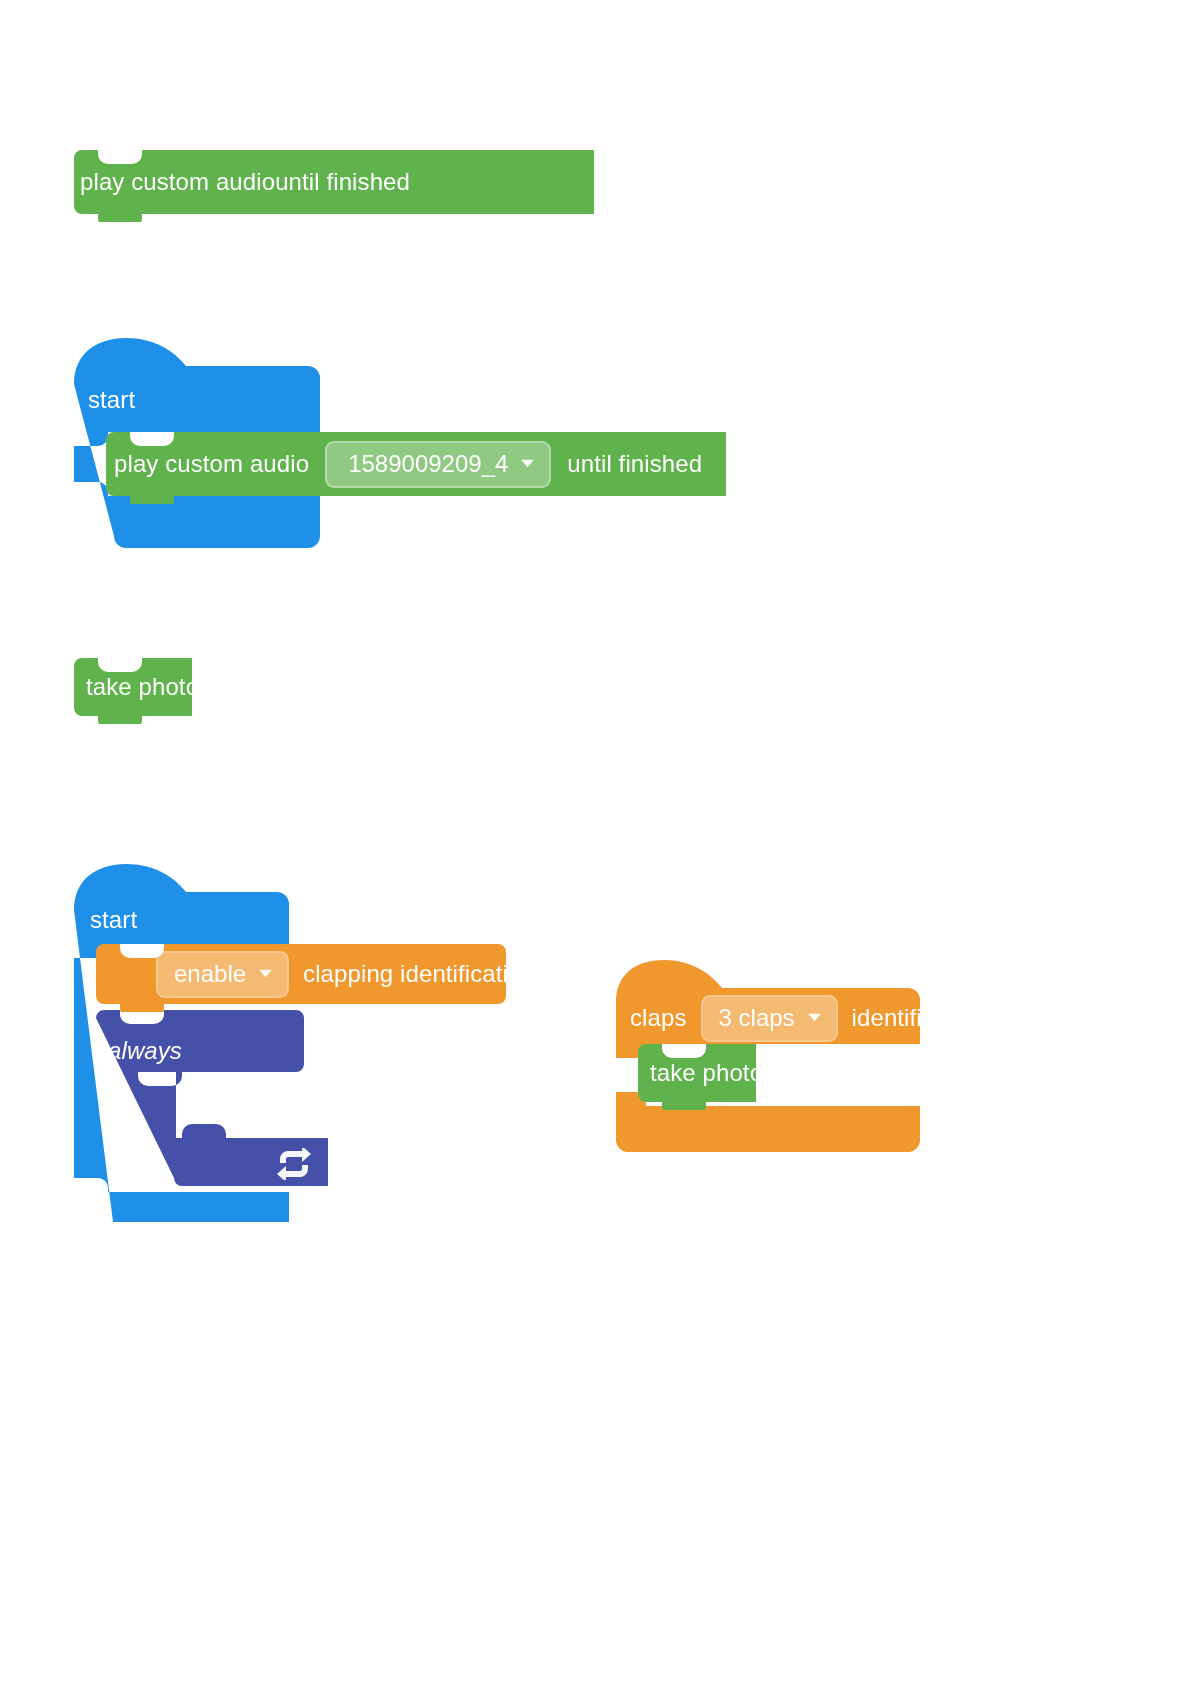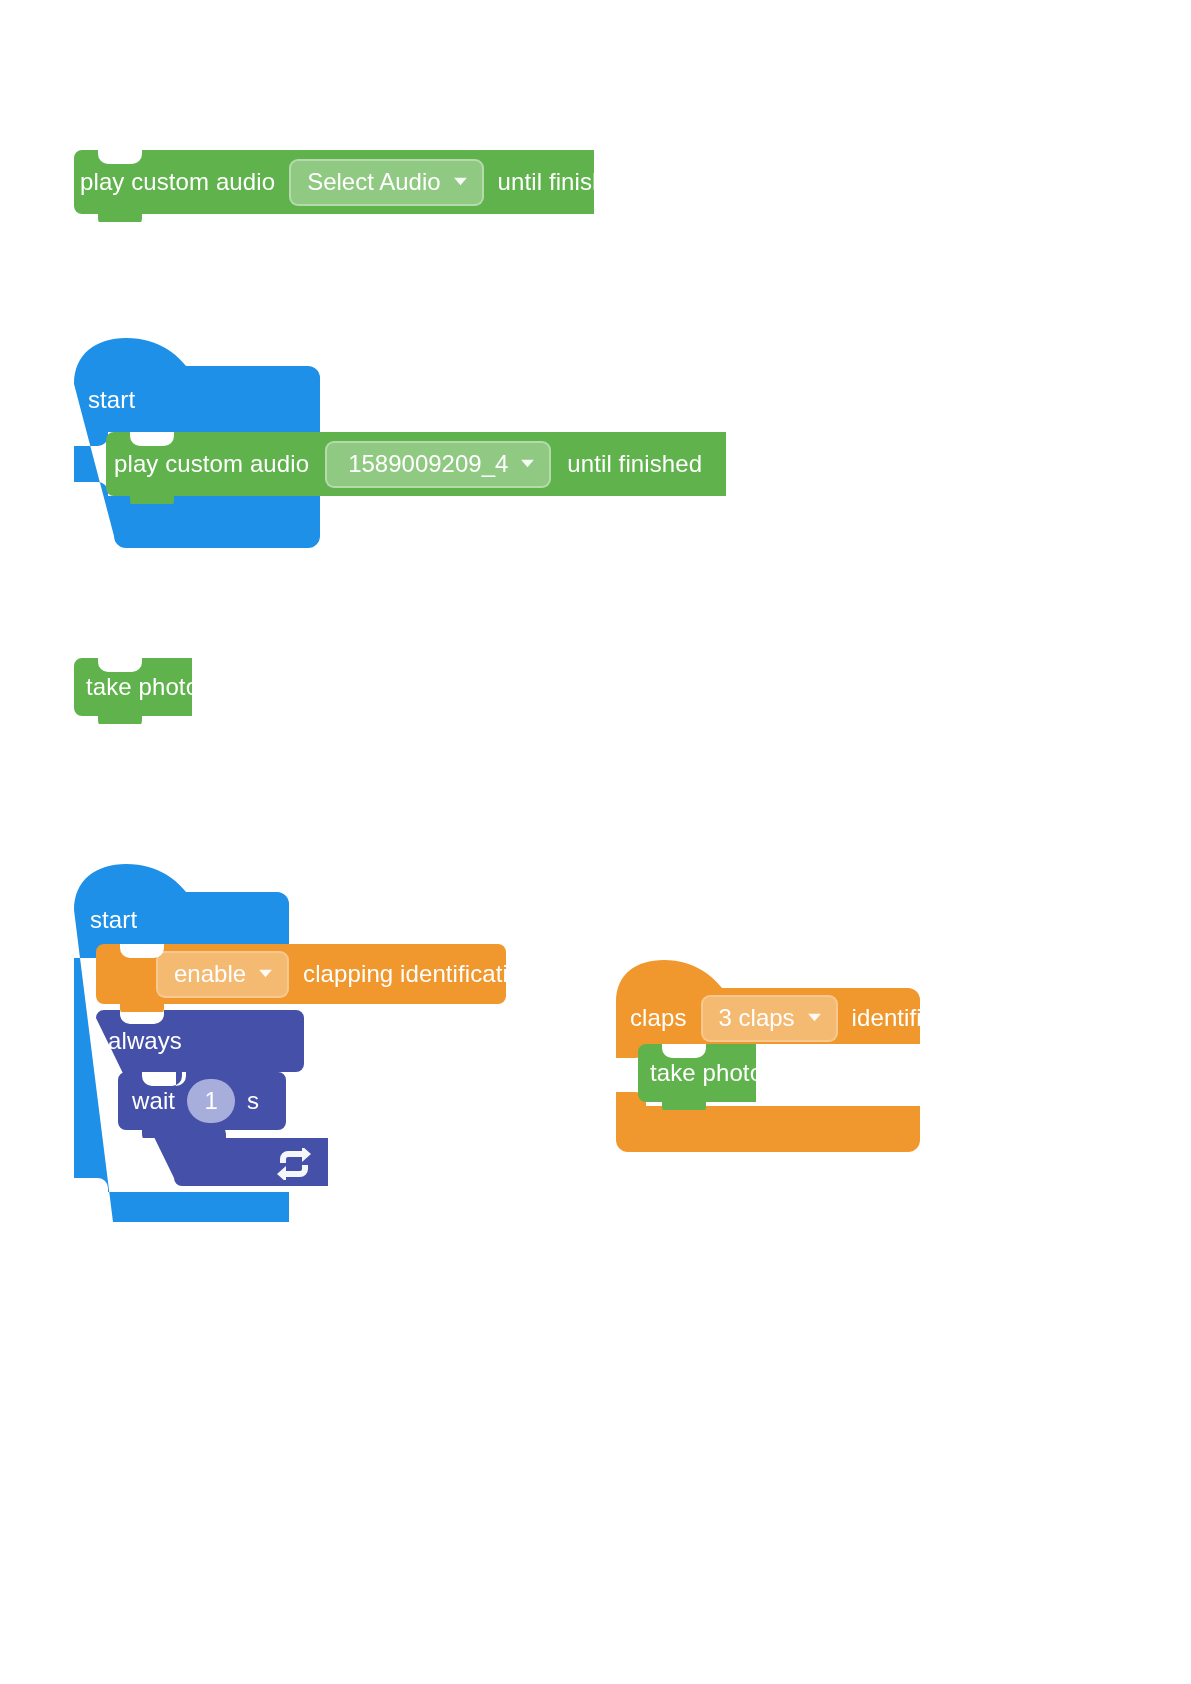--- a/index.html
+++ b/index.html
@@ -119,28 +119,20 @@
         v48
         a8,8 0 0 1 -8,8
         h-454
         v4 a10,10 0 0 1 -10,10 h-24 a10,10 0 0 1 -10,-10 v-4
         h-16
         a8,8 0 0 1 -8,-8
         z"></path>
     </svg>
     <div class="row" style="left:6px; top:0; height:64px;">
       <span class="btext">play custom audio</span>
-      <span class="field green-field" style="margin:0 14px;">
-        <span class="fieldlabel">Select Audio</span>
-        <span class="caret">
-          <svg viewBox="0 0 16 12">
-              <path d="M1 2 L8 10 L15 2 Z" fill="#ffffff" opacity="0.92"></path>
-            </svg>
-        </span>
-      </span>
       <span class="btext">until finished</span>
     </div>
   </div>
 
   <div class="script" id="script-start-play-audio" style="left:74px; top:336px; width:660px; height:222px;">
 
     <svg class="blockshape" width="250" height="222" viewBox="0 0 250 222">
       <path class="c-blue" d="
         M0,48
         C0,18 22,2 52,2
@@ -294,47 +286,24 @@
           h6
           v-4 a10,10 0 0 1 10,-10 h24 a10,10 0 0 1 10,10 v4
           h158
           a8,8 0 0 1 8,8
           v32
           a8,8 0 0 1 -8,8
           h-202
           a8,8 0 0 1 -8,-8
           z"></path>
       </svg>
-      <div class="row" style="left:12px; top:0; height:62px;">
+      <div class="row" style="left:12px; top:10px; height:62px;font-style:italic;">
         <span class="btext">always</span>
       </div>
 
-      <div style="position:absolute; left:22px; top:62px; width:168px; height:66px;">
-        <svg class="blockshape" width="168" height="66" viewBox="0 0 168 66">
-          <path class="c-purple" d="
-            M0,8
-            a8,8 0 0 1 8,-8
-            h16
-            v4 a10,10 0 0 0 10,10 h24 a10,10 0 0 0 10,-10 v-4
-            h92
-            a8,8 0 0 1 8,8
-            v42
-            a8,8 0 0 1 -8,8
-            h-92
-            v4 a10,10 0 0 1 -10,10 h-24 a10,10 0 0 1 -10,-10 v-4
-            h-16
-            a8,8 0 0 1 -8,-8
-            z"></path>
-        </svg>
-        <div class="row" style="left:14px; top:0; height:58px;">
-          <span class="btext">wait</span>
-          <span class="numoval" style="margin:0 12px;">1</span>
-          <span class="btext">s</span>
-        </div>
-      </div>
 
       <span class="loop-icon" style="position:absolute; right:14px; bottom:10px;">
         <svg viewBox="0 0 40 32">
           <path d="M6 11 a8,8 0 0 1 8,-8 h14 v-5 l9 8 -9 8 v-5 h-14 a2,2 0 0 0 -2,2 v4 h-6 z" fill="#ffffff" opacity="0.95"></path>
           <path d="M34 21 a8,8 0 0 1 -8,8 h-14 v5 l-9 -8 9 -8 v5 h14 a2,2 0 0 0 2,-2 v-4 h6 z" fill="#ffffff" opacity="0.95"></path>
         </svg>
       </span>
     </div>
   </div>
 

